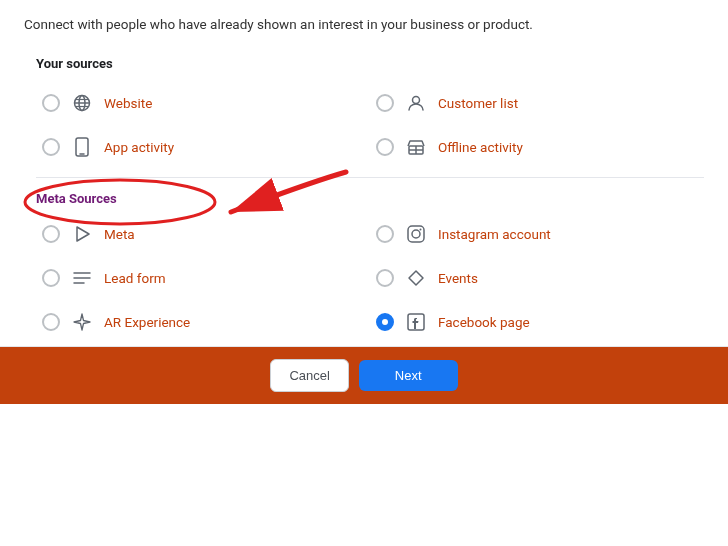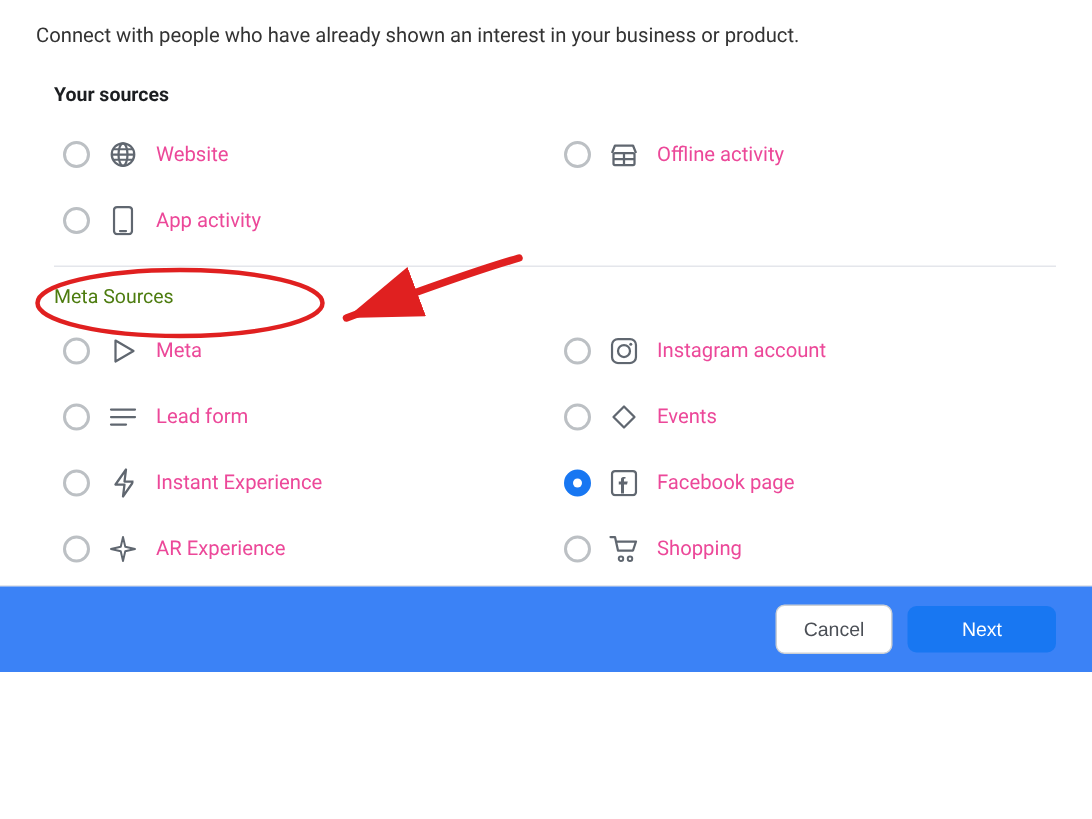--- a/index.html
+++ b/index.html
@@ -68,55 +68,55 @@
       height: 28px;
       display: flex;
       align-items: center;
       justify-content: center;
       flex-shrink: 0;
       color: #606770;
       font-size: 16px;
     }
     .source-label {
       font-size: 13.5px;
-      color: #ec4899;
+      color: #c2410c;
     }
     .meta-sources-section {
       margin-top: 8px;
       position: relative;
     }
     .meta-sources-header {
       display: flex;
       align-items: center;
       margin-left: 12px;
       margin-bottom: 6px;
       position: relative;
     }
     .meta-sources-label {
       font-size: 13px;
-      font-weight: 400;
-      color: #4d7c0f;
+      font-weight: 700;
+      color: #701a75;
       text-align: center;
     }
     .divider {
       border: none;
       border-top: 1px solid #e4e6eb;
       margin: 8px 0 12px 12px;
     }
     .bottom-bar {
       display: flex;
-      justify-content: flex-end;
+      justify-content: center;
       align-items: center;
       padding: 12px 24px;
       border-top: 1px solid #e4e6eb;
       position: absolute;
       bottom: 0;
       left: 0;
       right: 0;
-      background: #3b82f6;
+      background: #c2410c;
       gap: 10px;
     }
     .btn-cancel {
       padding: 8px 18px;
       border: 1px solid #ccd0d5;
       border-radius: 6px;
       background: #fff;
       font-size: 13px;
       color: #4b4f56;
       cursor: pointer;
@@ -166,20 +166,30 @@
             <line x1="5" y1="17" x2="9" y2="17" stroke="#606770" stroke-width="1.5" stroke-linecap="round"></line>
           </svg>
         </div>
         <span class="source-label">App activity</span>
       </div>
 
     </div>
 
     <div>
 
+      <div class="source-item">
+        <div class="radio-circle"></div>
+        <div class="icon-box">
+          <svg width="18" height="18" viewBox="0 0 18 18" fill="none">
+            <circle cx="9" cy="6" r="3.5" stroke="#606770" stroke-width="1.5"></circle>
+            <path d="M2 16c0-3.314 3.134-6 7-6s7 2.686 7 6" stroke="#606770" stroke-width="1.5" stroke-linecap="round"></path>
+          </svg>
+        </div>
+        <span class="source-label">Customer list</span>
+      </div>
 
       <div class="source-item">
         <div class="radio-circle"></div>
         <div class="icon-box">
           <svg width="18" height="18" viewBox="0 0 18 18" fill="none">
             <rect x="2" y="8" width="14" height="8" rx="1" stroke="#606770" stroke-width="1.5"></rect>
             <path d="M1 8l2-5h12l2 5" stroke="#606770" stroke-width="1.5" stroke-linejoin="round"></path>
             <line x1="9" y1="8" x2="9" y2="16" stroke="#606770" stroke-width="1.5"></line>
             <line x1="2" y1="12" x2="16" y2="12" stroke="#606770" stroke-width="1.5"></line>
           </svg>
@@ -230,29 +240,20 @@
           <div class="icon-box">
             <svg width="18" height="14" viewBox="0 0 18 14" fill="none">
               <line x1="1" y1="2" x2="17" y2="2" stroke="#606770" stroke-width="1.5" stroke-linecap="round"></line>
               <line x1="1" y1="7" x2="17" y2="7" stroke="#606770" stroke-width="1.5" stroke-linecap="round"></line>
               <line x1="1" y1="12" x2="11" y2="12" stroke="#606770" stroke-width="1.5" stroke-linecap="round"></line>
             </svg>
           </div>
           <span class="source-label">Lead form</span>
         </div>
 
-        <div class="source-item">
-          <div class="radio-circle"></div>
-          <div class="icon-box">
-            <svg width="14" height="20" viewBox="0 0 14 20" fill="none">
-              <path d="M9 1L2 11h6l-1 8 7-10H8L9 1z" stroke="#606770" stroke-width="1.5" stroke-linejoin="round" fill="none"></path>
-            </svg>
-          </div>
-          <span class="source-label">Instant Experience</span>
-        </div>
 
         <div class="source-item">
           <div class="radio-circle"></div>
           <div class="icon-box">
             <svg width="18" height="18" viewBox="0 0 18 18" fill="none">
               <path d="M9 1 L10.5 7.5 L17 9 L10.5 10.5 L9 17 L7.5 10.5 L1 9 L7.5 7.5 Z" stroke="#606770" stroke-width="1.3" fill="none" stroke-linejoin="round"></path>
             </svg>
           </div>
           <span class="source-label">AR Experience</span>
         </div>

